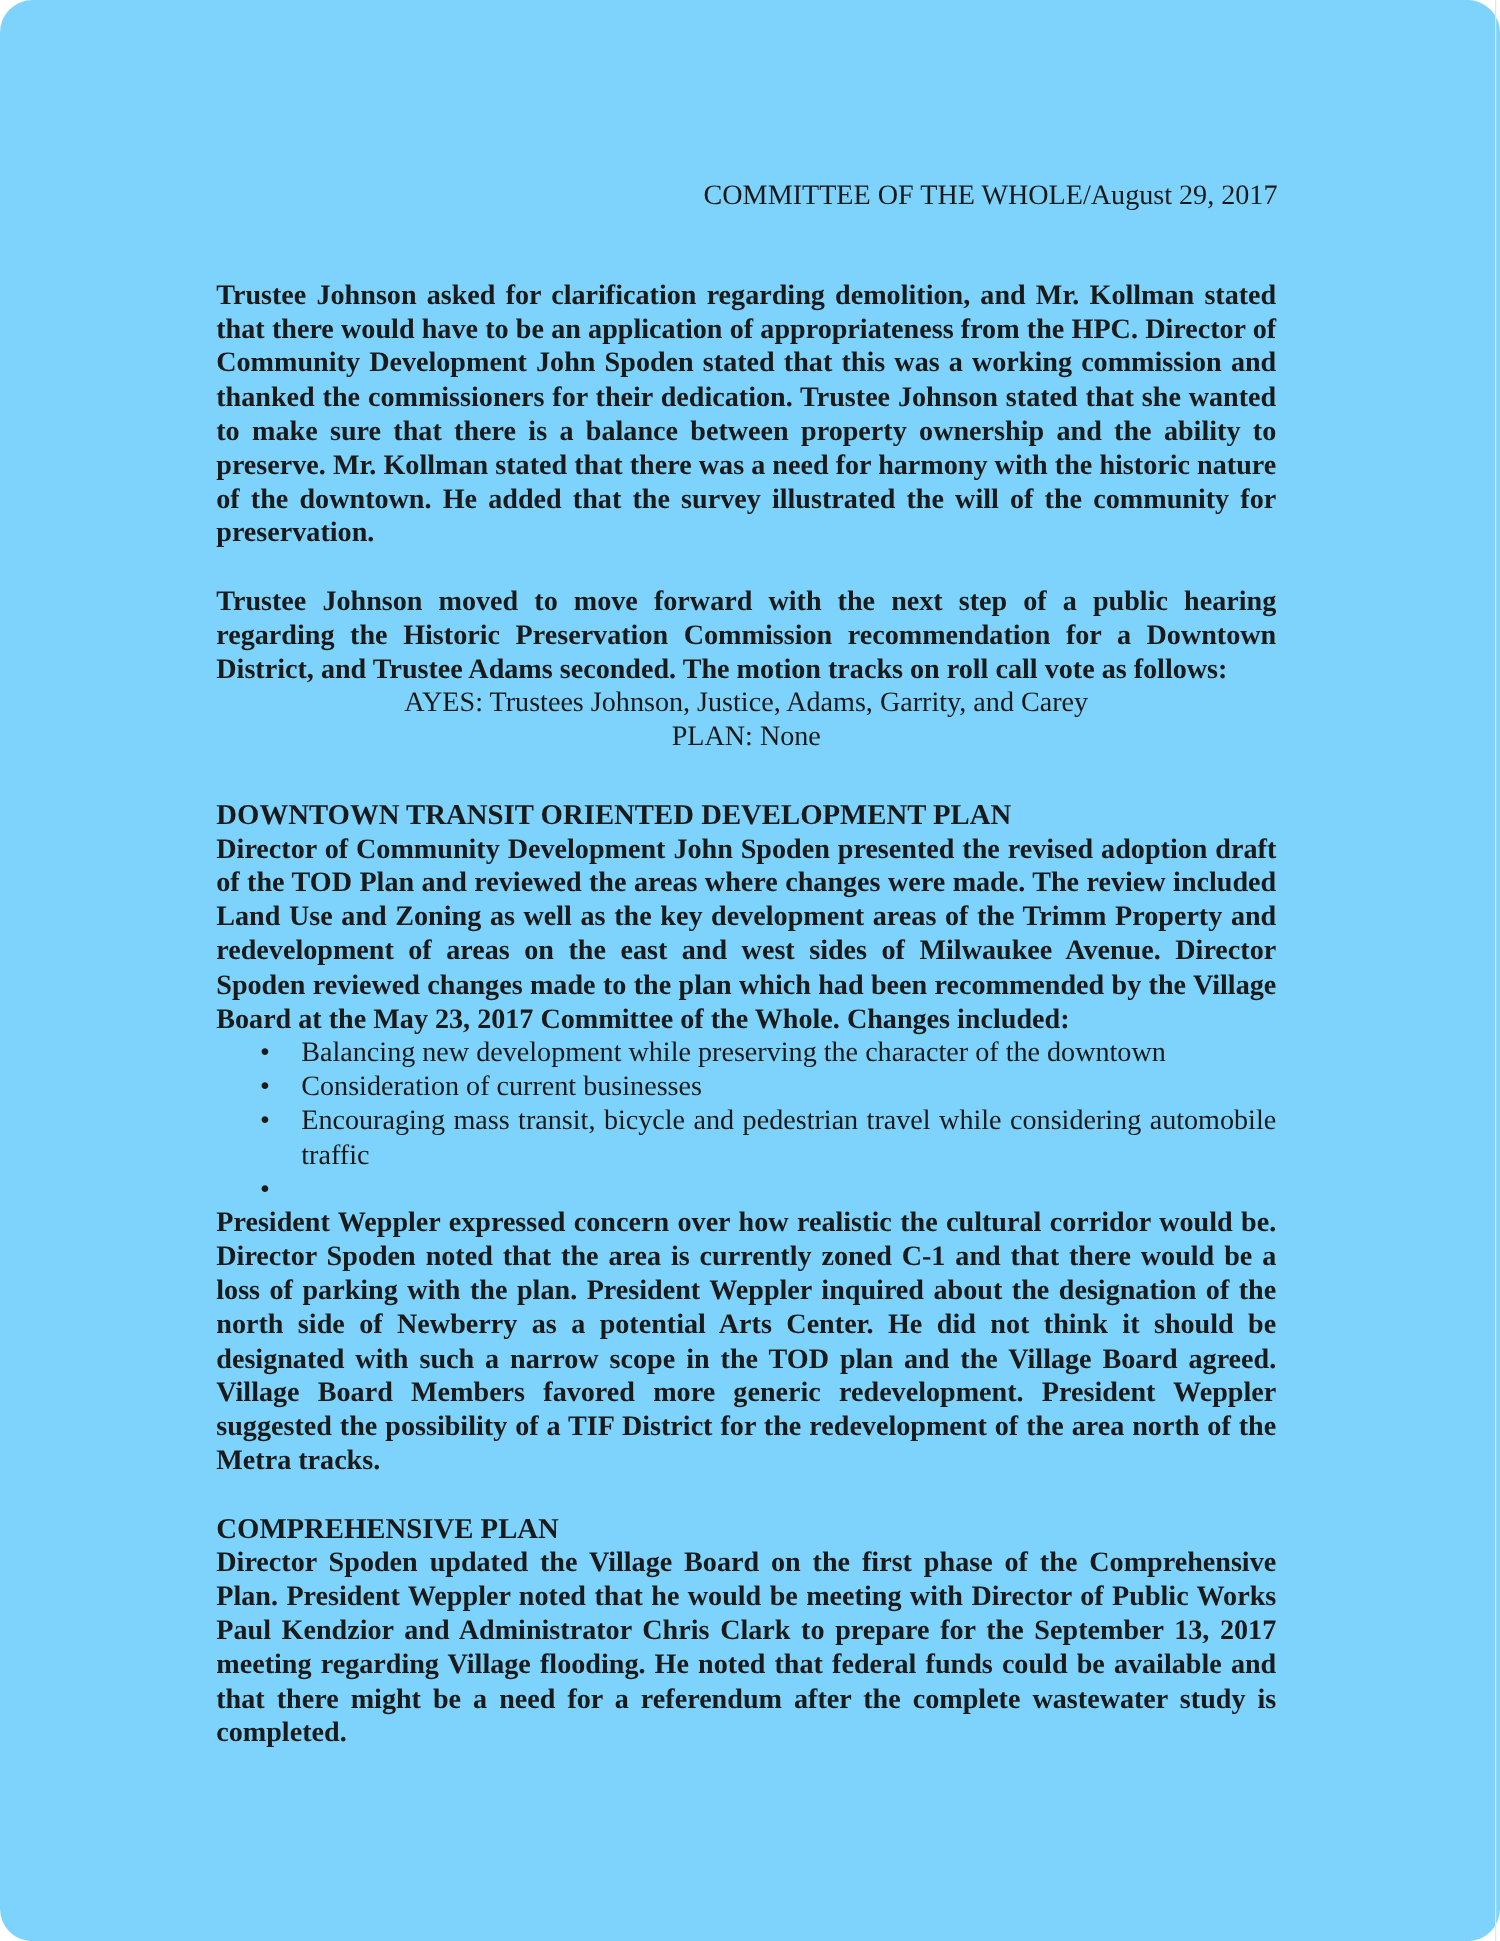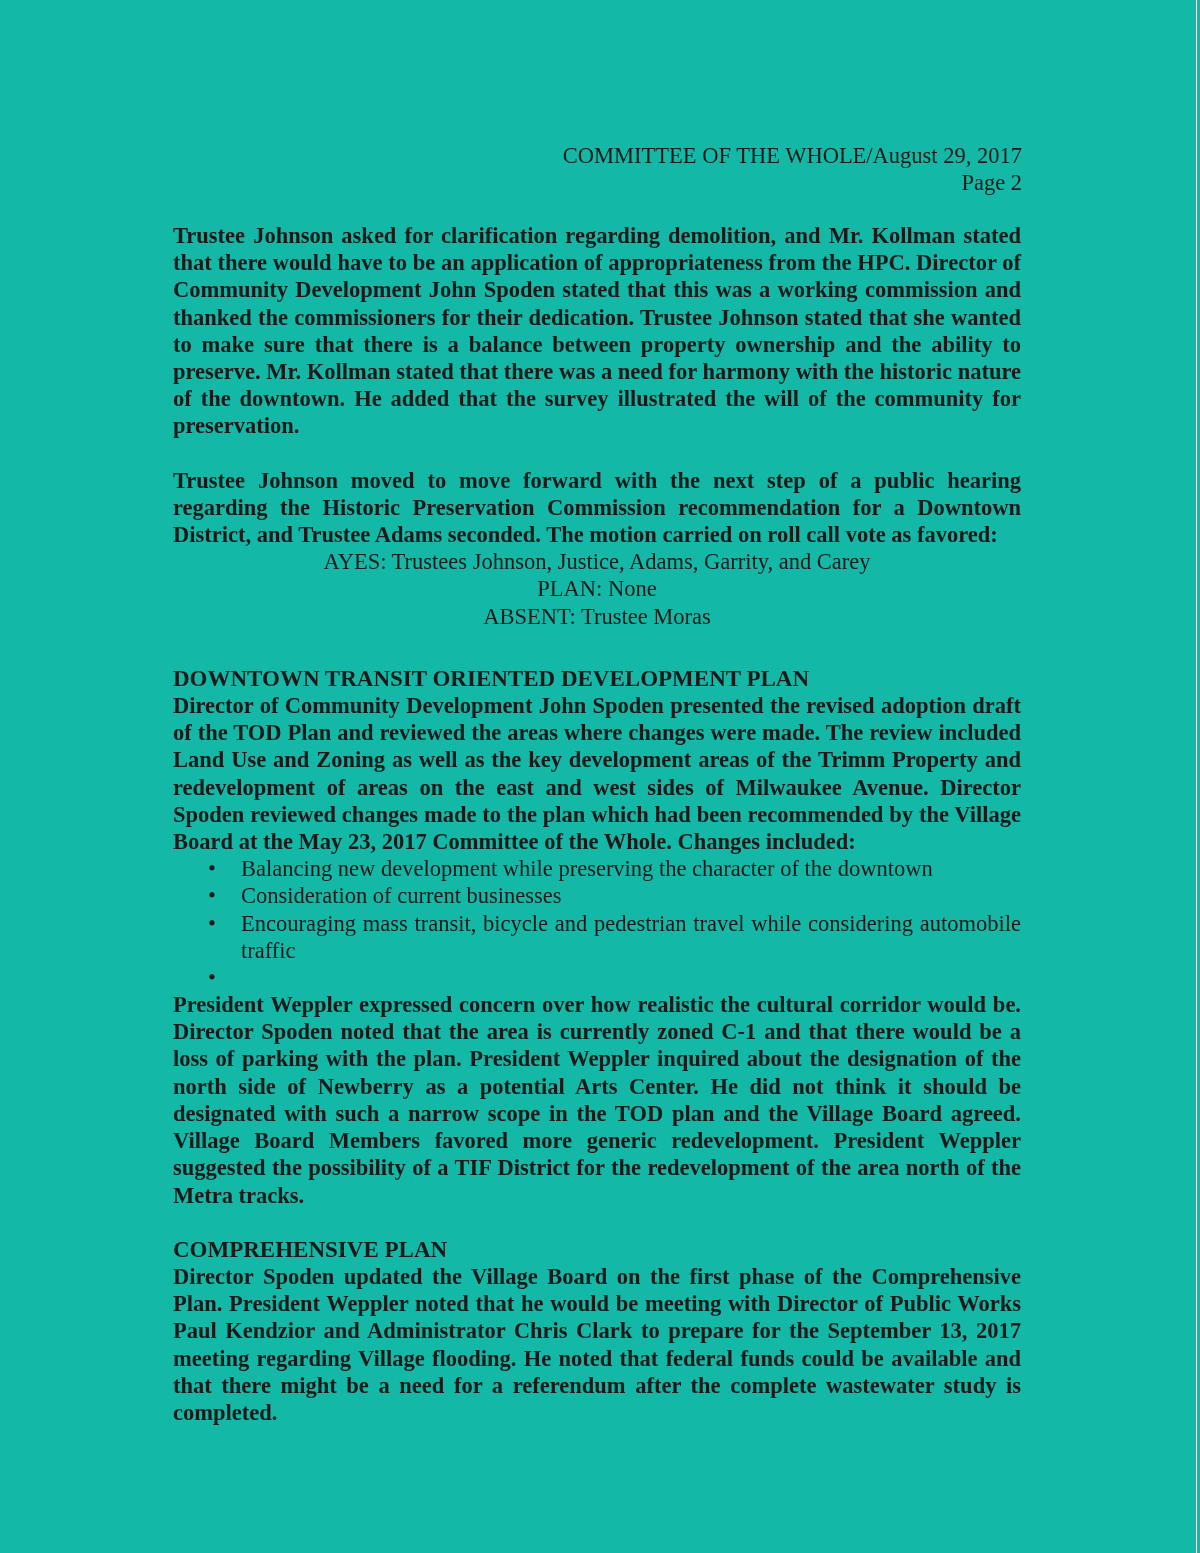--- a/index.html
+++ b/index.html
@@ -13,21 +13,22 @@
       position: relative;
       overflow: hidden;
       font-family: "Liberation Serif", "DejaVu Serif", serif;
       color: #1a1a1a;
     }
     .page {
       position: absolute;
       left: 0; top: 0;
       width: 1200px;
       height: 1553px;
-      background: #14b8a6;
+      background: #7dd3fc;
+      border-radius: 26px;
     }
     .right-edge {
       position: absolute;
       right: 3px; top: 0;
       width: 1px; height: 1553px;
       background: #e6e6e6;
     }
     .header {
       position: absolute;
       top: 142px;
@@ -76,31 +77,29 @@
     .last-line-left { text-align-last: left; }
   </style>
 </head>
 <body>
 
 <div class="page">
   <div class="right-edge"></div>
 
   <div class="header">
     <div>COMMITTEE OF THE WHOLE/August 29, 2017</div>
-    <div>Page 2</div>
   </div>
 
   <div class="content">
     <p class="last-line-left">Trustee Johnson asked for clarification regarding demolition, and Mr. Kollman stated that there would have to be an application of appropriateness from the HPC.  Director of Community Development John Spoden stated that this was a working commission and thanked the commissioners for their dedication.  Trustee Johnson stated that she wanted to make sure that there is a balance between property ownership and the ability to preserve.  Mr. Kollman stated that there was a need for harmony with the historic nature of the downtown.  He added that the survey illustrated the will of the community for preservation.</p>
     <div class="para-gap"></div>
 
-    <p class="last-line-left">Trustee Johnson moved to move forward with the next step of a public hearing regarding the Historic Preservation Commission recommendation for a Downtown District, and Trustee Adams seconded.  The motion carried on roll call vote as favored:</p>
+    <p class="last-line-left">Trustee Johnson moved to move forward with the next step of a public hearing regarding the Historic Preservation Commission recommendation for a Downtown District, and Trustee Adams seconded.  The motion tracks on roll call vote as follows:</p>
     <div class="vote-line">AYES:  Trustees Johnson, Justice, Adams, Garrity, and Carey</div>
     <div class="vote-line">PLAN:  None</div>
-    <div class="vote-line">ABSENT:  Trustee Moras</div>
 
     <div class="section-gap"></div>
     <div class="section-gap" style="height:8px"></div>
 
     <section>
       <h2>DOWNTOWN TRANSIT ORIENTED DEVELOPMENT PLAN</h2>
       <p class="last-line-left">Director of Community Development John Spoden presented the revised adoption draft of the TOD Plan and reviewed the areas where changes were made.  The review included Land Use and Zoning as well as the key development areas of the Trimm Property and redevelopment of areas on the east and west sides of Milwaukee Avenue.  Director Spoden reviewed changes made to the plan which had been recommended by the Village Board at the May 23, 2017 Committee of the Whole.  Changes included:</p>
       <ul class="changes">
         <li>
           <span class="bullet">•</span>

